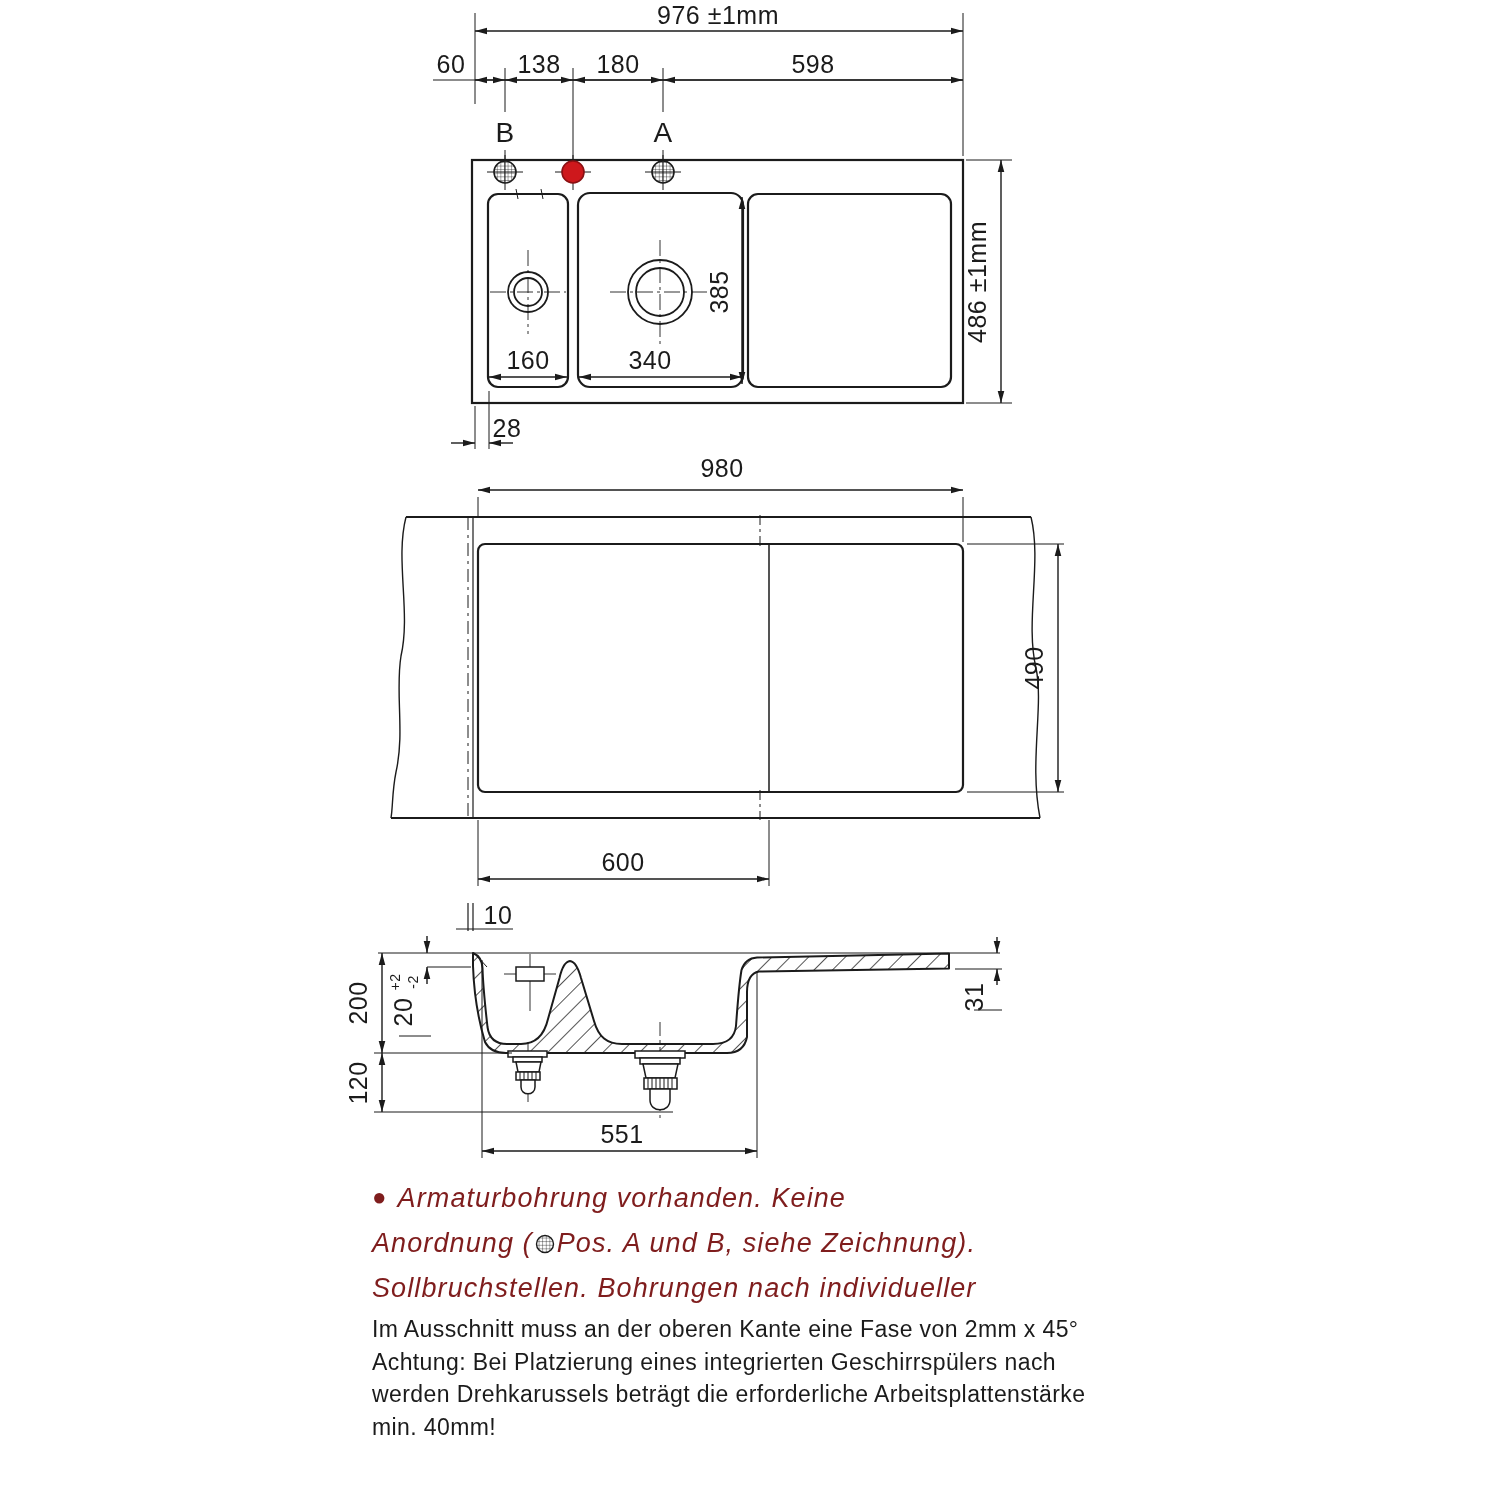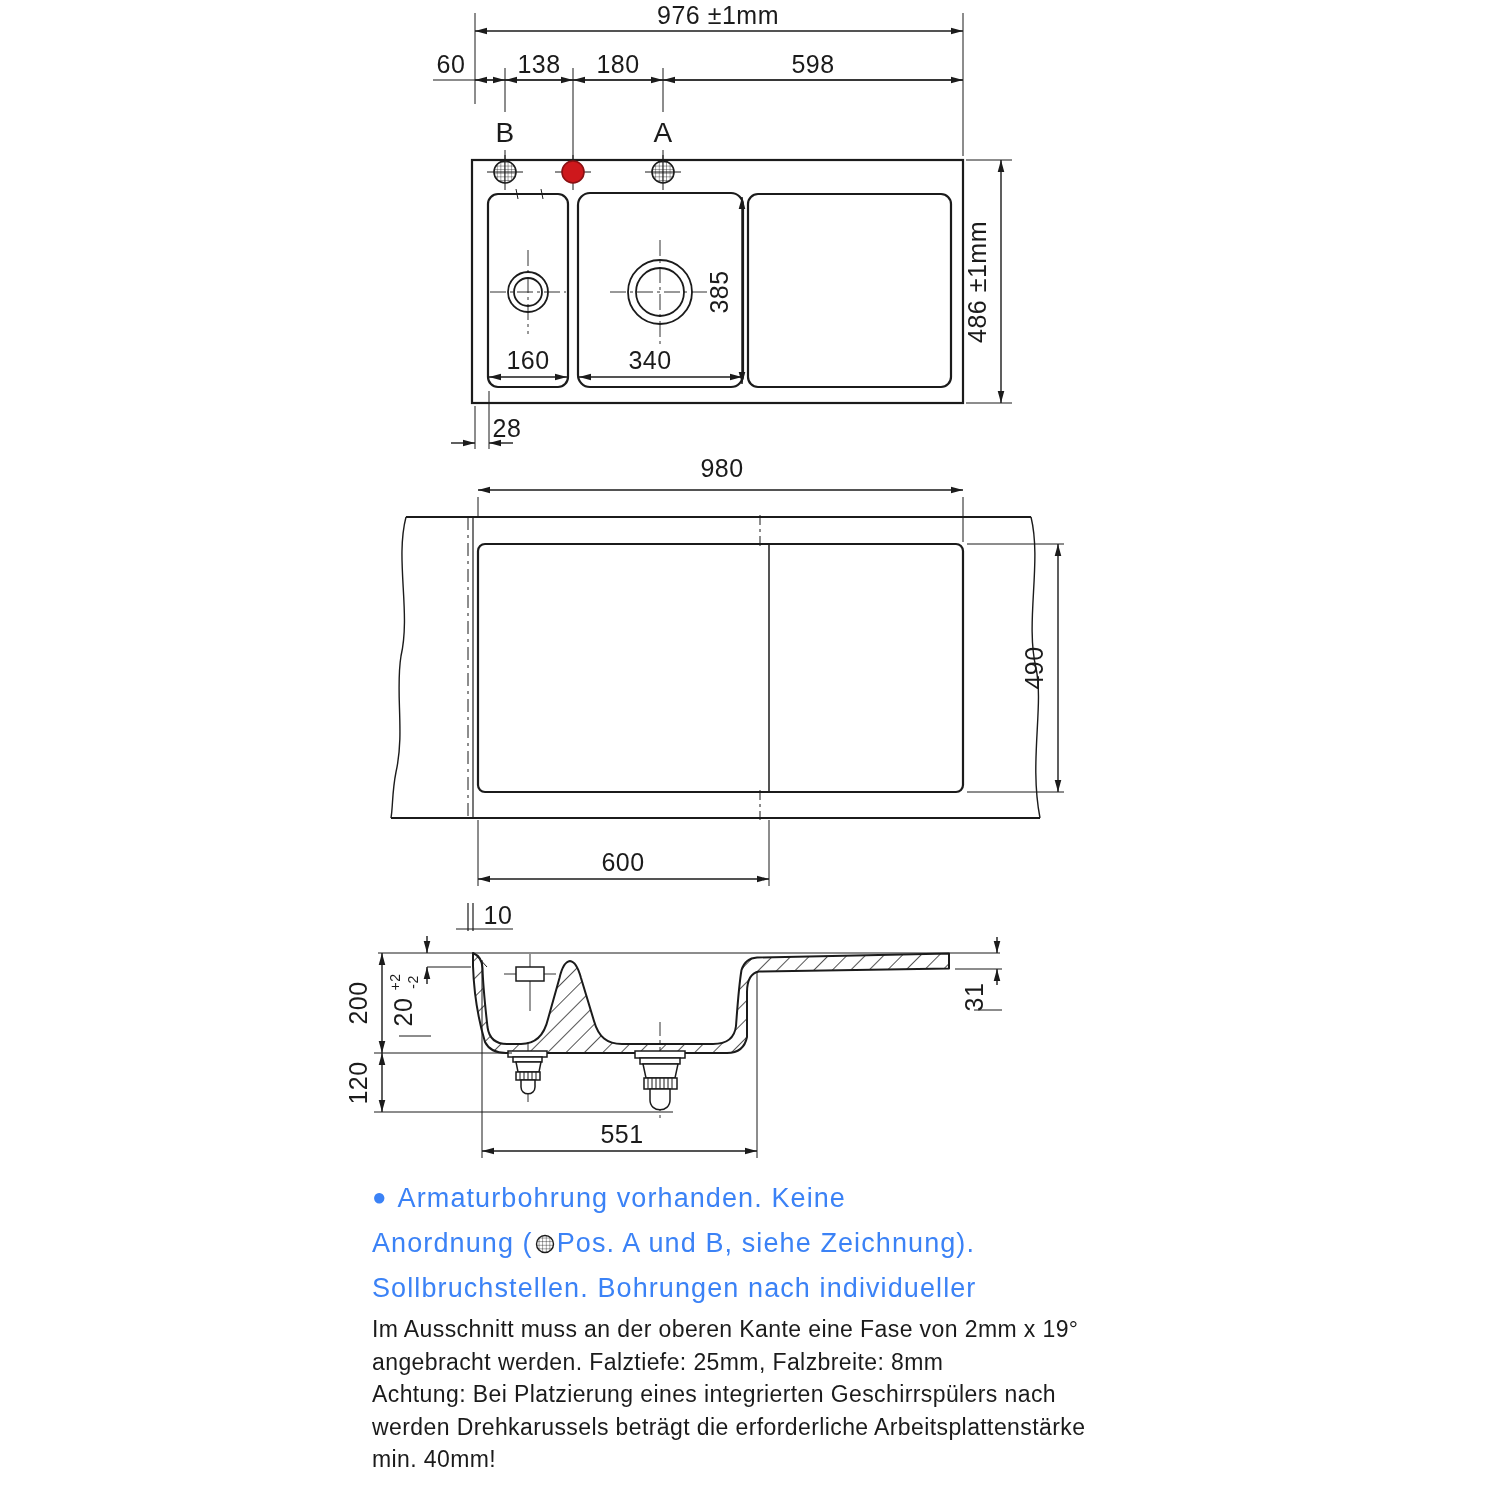--- a/index.html
+++ b/index.html
@@ -6,21 +6,21 @@
   #canvas{position:relative;width:1324px;height:1500px;background:#ffffff;overflow:hidden;
           font-family:"Liberation Sans",sans-serif;color:#1b1b1b;}
   svg text{font-family:"Liberation Sans",sans-serif;fill:#1b1b1b;letter-spacing:0.5px;}
   .dimtxt{font-size:25px;}
   .smalltol{font-size:14px;}
   .lbl{font-size:28px;}
   .dim{marker-start:url(#ar);marker-end:url(#ar);}
   .dimE{marker-end:url(#ar);}
   .dimS{marker-start:url(#ar);}
   .note-block{position:absolute;left:372px;top:1176px;width:800px;font-size:27px;
-              letter-spacing:1.1px;line-height:45px;color:#3b82f6;}
+              letter-spacing:1.1px;line-height:45px;color:#7f1d1d;font-style:italic;}
   .note-block .b{font-size:24px;margin-right:10px;position:relative;top:-2px;}
   .warn-block{position:absolute;left:372px;top:1313px;width:800px;font-size:23px;
               letter-spacing:0.4px;line-height:32.5px;color:#1b1b1b;}
   .hatch-dot-inline{display:inline-block;vertical-align:-2px;margin:0 2px 0 2px;}
 </style>
 </head>
 <body>
 
 <div id="canvas">
 
@@ -239,20 +239,19 @@
   
   <div class="note-block">
     <div><span class="b">●</span><span>Armaturbohrung vorhanden. Keine</span></div>
     <div><span>Anordnung (</span><svg class="hatch-dot-inline" width="20" height="20" viewBox="0 0 20 20">
           <circle cx="10" cy="10" r="8.5" fill="url(#hgrid)" stroke="#1b1b1b" stroke-width="1.4"></circle>
         </svg><span>Pos. A und B, siehe Zeichnung).</span></div>
     <div>Sollbruchstellen. Bohrungen nach individueller</div>
   </div>
 
   <div class="warn-block">
-    <div>Im Ausschnitt muss an der oberen Kante eine Fase von 2mm x 19°</div>
-    <div>angebracht werden. Falztiefe: 25mm, Falzbreite: 8mm</div>
+    <div>Im Ausschnitt muss an der oberen Kante eine Fase von 2mm x 45°</div>
     <div>Achtung: Bei Platzierung eines integrierten Geschirrspülers nach</div>
     <div>werden Drehkarussels beträgt die erforderliche Arbeitsplattenstärke</div>
     <div>min. 40mm!</div>
   </div>
 
 </div>
 
 </body></html>

